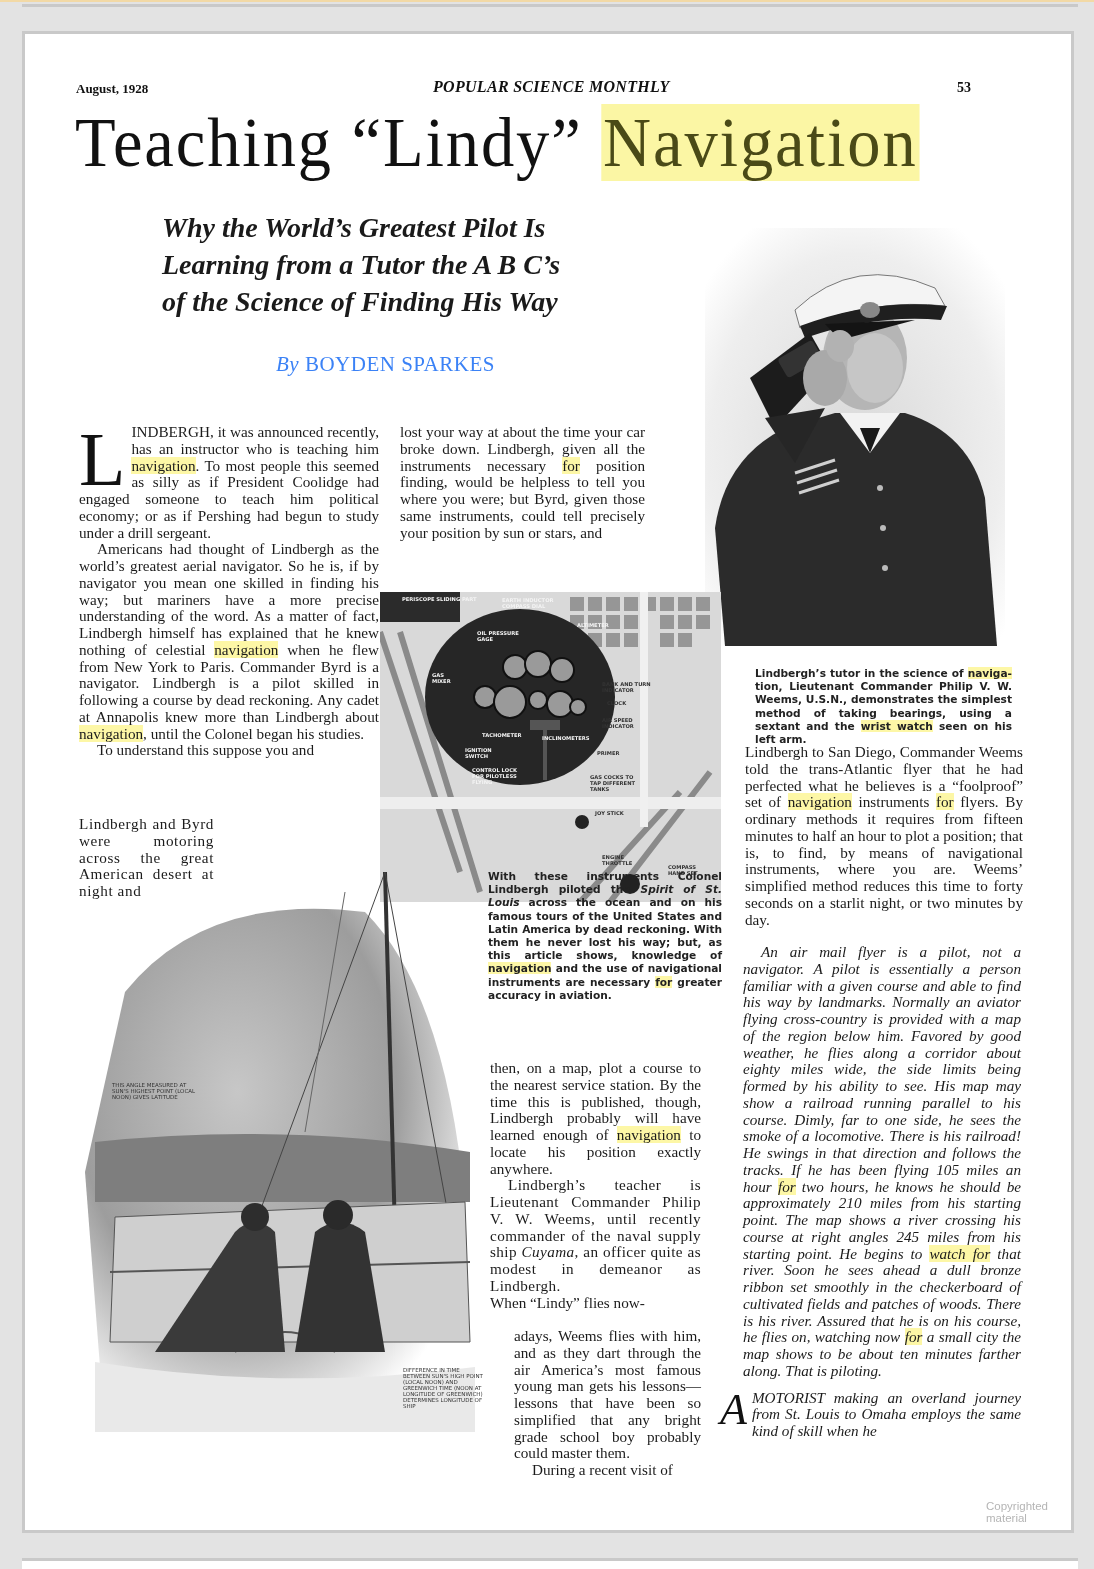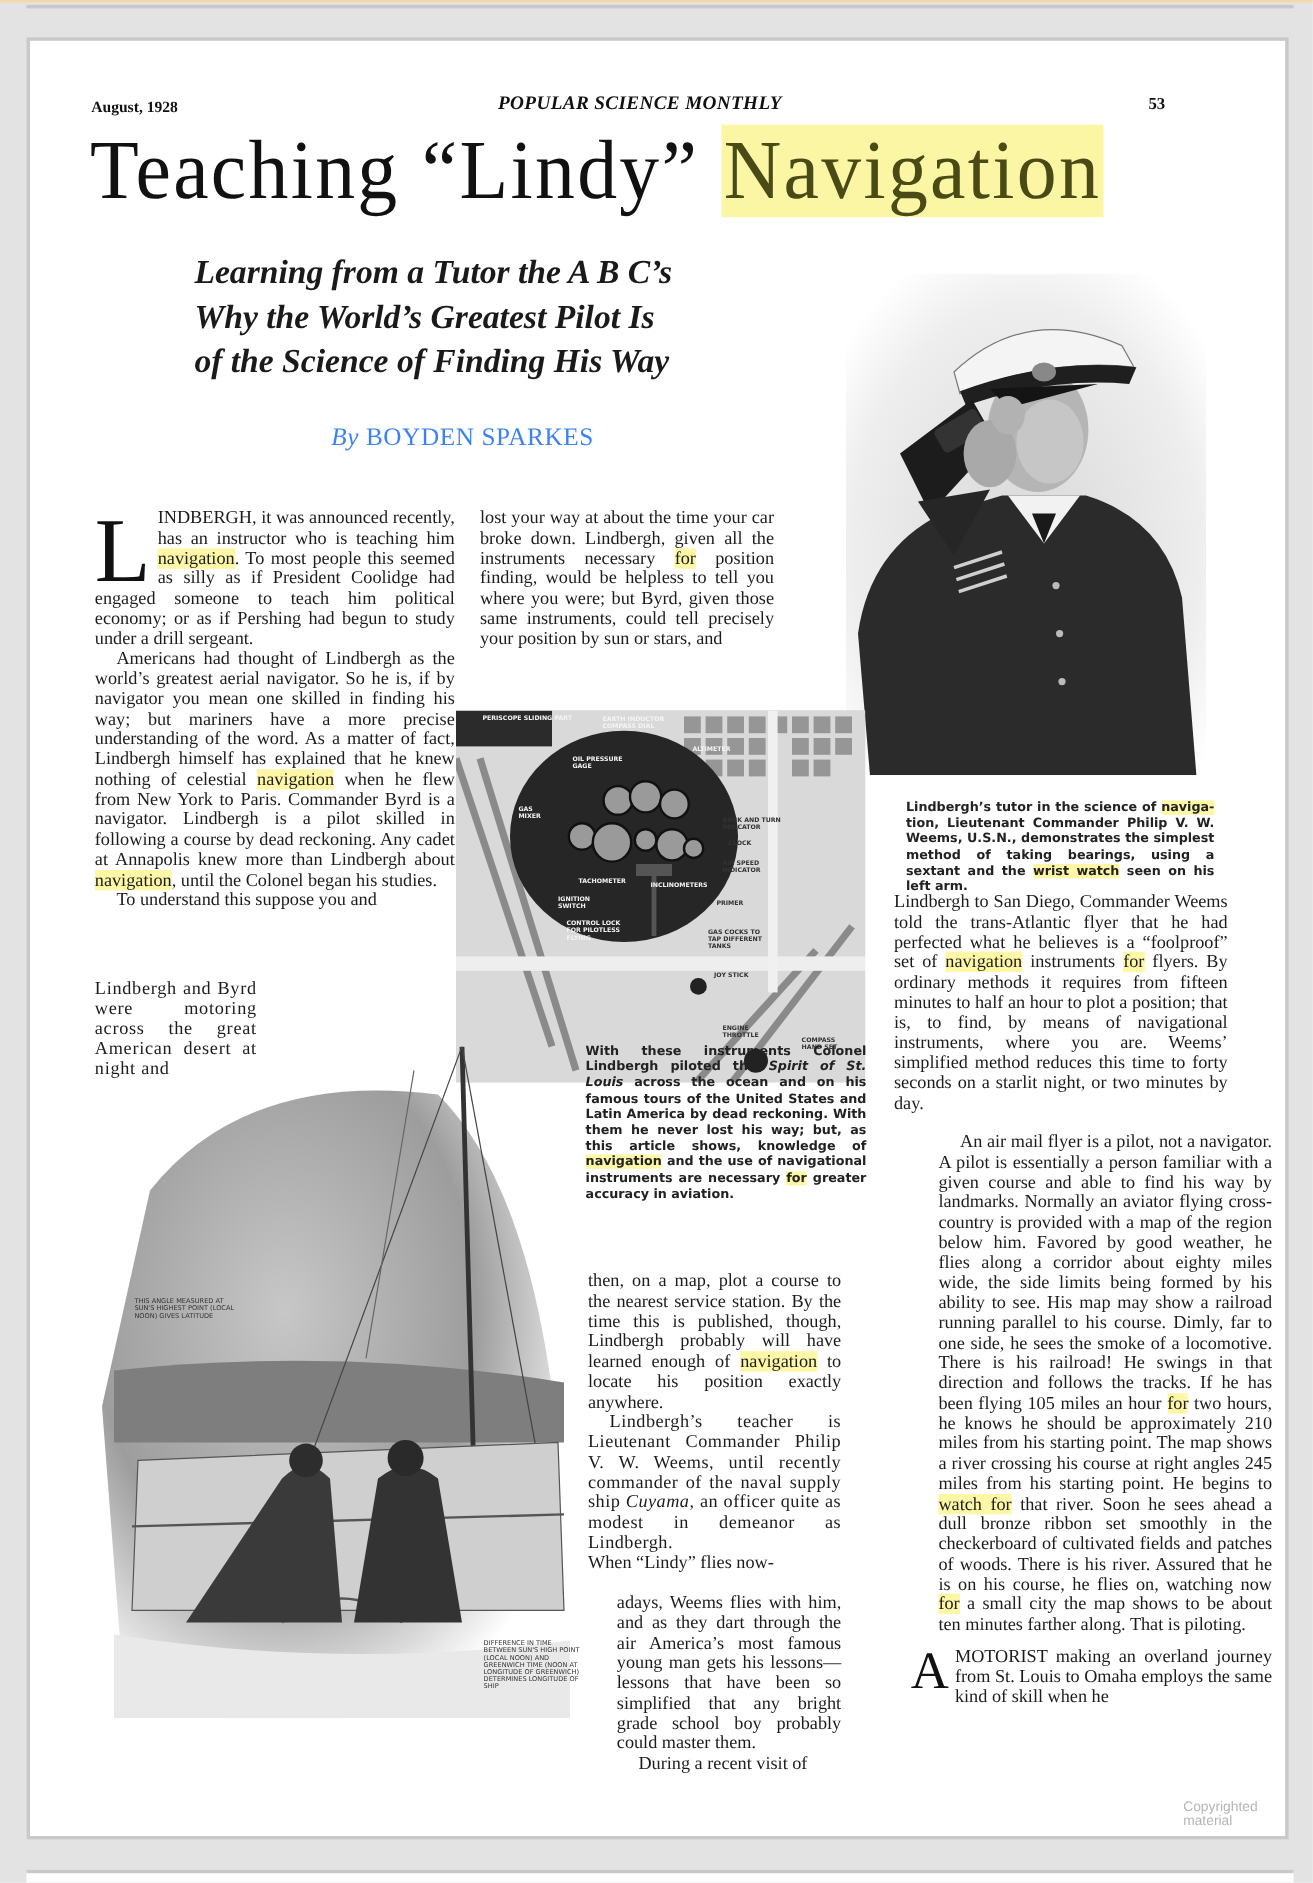--- a/index.html
+++ b/index.html
@@ -3,21 +3,21 @@
 <meta charset="utf-8">
 <style>
   html, body { margin:0; padding:0; }
   body { width:1094px; height:1569px; background:#e3e3e3; position:relative; overflow:hidden; font-family:"DejaVu Serif", serif; }
   .topline { position:absolute; left:0; top:0; width:1094px; height:2px; background:#f2d9a6; }
   .prev-page-edge { position:absolute; left:22px; top:4px; width:1056px; height:3px; background:#c9c9c9; }
   .page { position:absolute; left:22px; top:31px; width:1052px; height:1502px; background:#fff; border:3px solid #c9c9c9; box-sizing:border-box; }
   .next-page-edge { position:absolute; left:22px; top:1558px; width:1056px; height:11px; background:#fff; border-top:3px solid #c9c9c9; box-sizing:border-box; }
   .abs { position:absolute; }
   .hdr { font-family:"Liberation Serif", serif; font-weight:bold; font-size:13px; color:#111; }
-  .hdr-center { font-style:italic; font-size:16px; letter-spacing:0.3px; }
+  .hdr-center { font-style:italic; font-size:16px; letter-spacing:0.3px;margin-left:18px; }
   .title { font-family:"Liberation Serif", serif; font-size:70px; color:#111; letter-spacing:2px; line-height:1; transform:scaleX(0.95); transform-origin:left top; white-space:nowrap; }
   .hl { background:#fdf7a6; }
   .title .hl { background:#fbf6a4; color:#4a4a17; padding:0 2px; }
   .subtitle { font-family:"Liberation Serif", serif; font-style:italic; font-weight:bold; font-size:28px; line-height:37px; color:#1a1a1a; }
   .byline { font-family:"Liberation Serif", serif; font-size:21px; color:#3b82f6; letter-spacing:0.5px; }
   .byline i { font-style:italic; }
   .col { font-family:"Liberation Serif", serif; font-size:15.2px; line-height:16.75px; color:#1b1b1b; text-align:justify; }
   .col p { margin:0; text-indent:18px; }
   .col p.noind { text-indent:0; }
   .dropcap { float:left; font-family:"Liberation Serif", serif; font-size:76px; line-height:62px; margin:4px 6px 0 0; color:#111; }
@@ -39,22 +39,22 @@
   <div class="abs hdr" style="left:51px; top:47px;text-align:right;">August, 1928</div>
   <div class="abs hdr hdr-center" style="left:390px; top:44px;">POPULAR SCIENCE MONTHLY</div>
   <div class="abs hdr" style="left:932px; top:46px; font-size:14px;">53</div>
 
   <div class="abs title" style="left:50px; top:74px;">
     <span>Teaching “Lindy”</span>
     <span class="hl">Navigation</span>
   </div>
 
   <div class="abs subtitle" style="left:137px; top:175px; width:490px;">
+    <div>Why the World’s Greatest Pilot Is</div>
     <div>Learning from a Tutor the A B C’s</div>
-    <div>Why the World’s Greatest Pilot Is</div>
     <div>of the Science of Finding His Way</div>
   </div>
 
   <div class="abs byline" style="left:251px; top:318px;">
     <i>By</i>
     <span>BOYDEN SPARKES</span>
   </div>
 
   <div class="photo" style="left:680px; top:194px; width:300px; height:418px;">
     <svg width="300" height="418" viewBox="0 0 300 418">
@@ -223,21 +223,21 @@
   <div class="abs col" style="left:489px; top:1294px; width:187px;">
     <p class="noind">adays, Weems flies with him, and as they dart through the air America’s most famous young man gets his lessons—lessons that have been so simplified that any bright grade school boy probably could master them.</p>
     <p>During a recent visit of</p>
   </div>
 
   <div class="abs col" style="left:720px; top:710px; width:278px;">
     <p class="noind">
       <span>Lindbergh to San Diego, Commander Weems told the trans-Atlantic flyer that he had perfected what he believes is a “foolproof” set of </span><span class="hl">navigation</span><span> instruments </span><span class="hl">for</span><span> flyers. By ordinary methods it requires from fifteen minutes to half an hour to plot a position; that is, to find, by means of navigational instruments, where you are. Weems’ simplified method reduces this time to forty seconds on a starlit night, or two minutes by day.</span>
     </p>
   </div>
-  <div class="abs col" style="left:734px; top:910px; width:301px;">
+  <div class="abs col" style="left:695px; top:910px; width:301px;font-style:italic;">
     <p style="padding-left:23px; text-indent:18px;">
       <span>An air mail flyer is a pilot, not a navigator. A pilot is essentially a person familiar with a given course and able to find his way by landmarks. Normally an aviator flying cross-country is provided with a map of the region below him. Favored by good weather, he flies along a corridor about eighty miles wide, the side limits being formed by his ability to see. His map may show a railroad running parallel to his course. Dimly, far to one side, he sees the smoke of a locomotive. There is his railroad! He swings in that direction and follows the tracks. If he has been flying 105 miles an hour </span><span class="hl">for</span><span> two hours, he knows he should be approximately 210 miles from his starting point. The map shows a river crossing his course at right angles 245 miles from his starting point. He begins to </span><span class="hl">watch for</span><span> that river. Soon he sees ahead a dull bronze ribbon set smoothly in the checkerboard of cultivated fields and patches of woods. There is his river. Assured that he is on his course, he flies on, watching now </span><span class="hl">for</span><span> a small city the map shows to be about ten minutes farther along. That is piloting.</span>
     </p>
     <p class="noind" style="margin-top:10px;">
       <span class="dropcap-sm">A</span><span>MOTORIST making an overland journey from St. Louis to Omaha employs the same kind of skill when he</span>
     </p>
   </div>
 
   <div class="copyright" style="left:925px; top:1466px;">Copyrighted material</div>
 </div>

